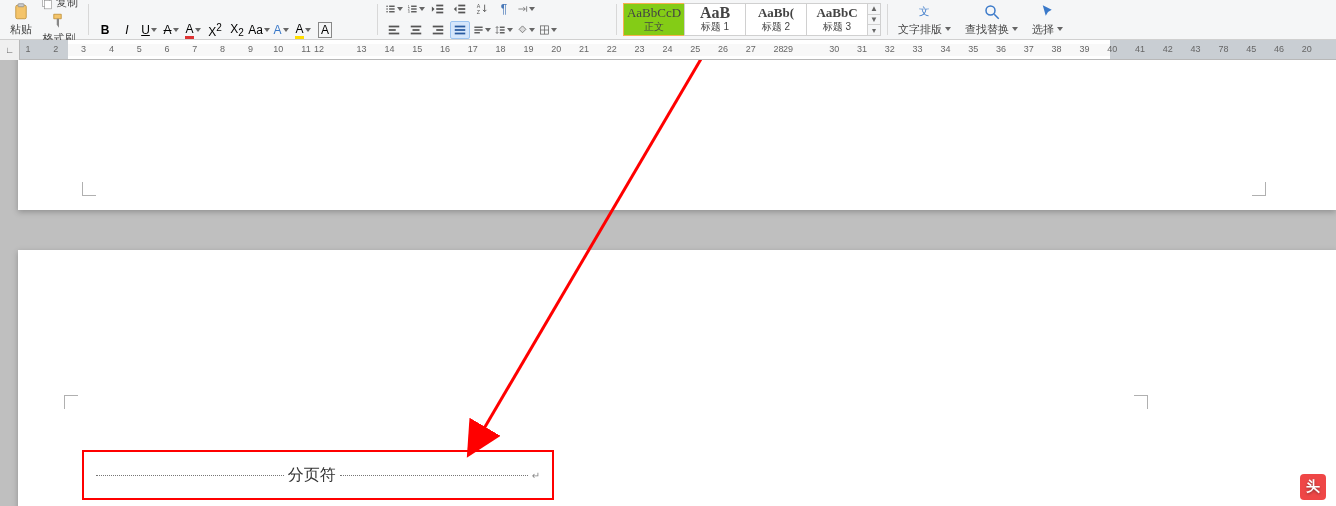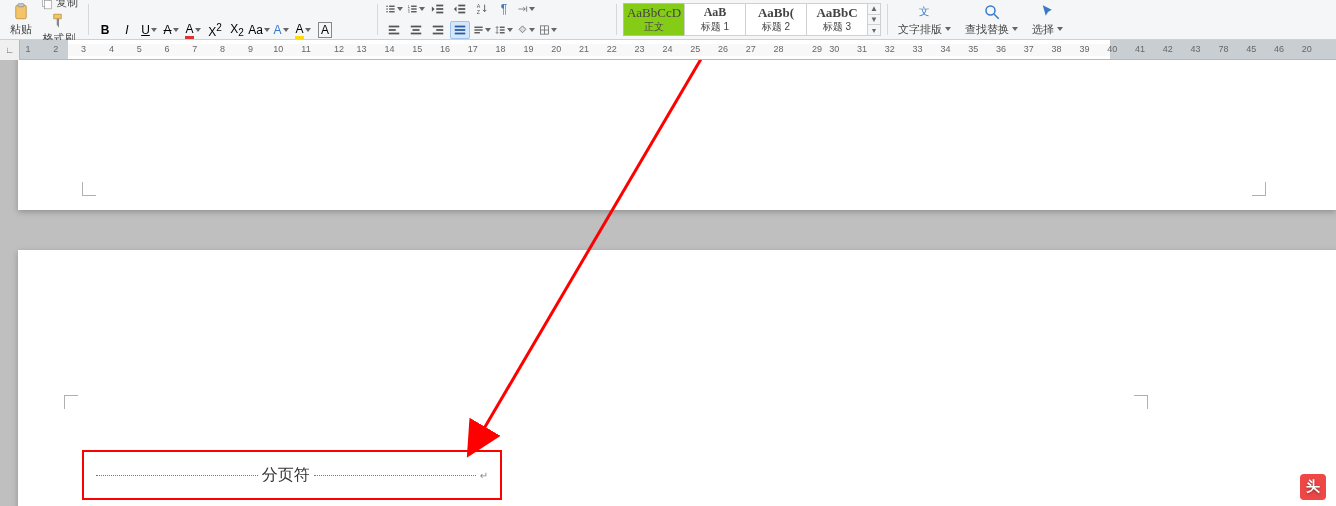--- a/index.html
+++ b/index.html
@@ -42,21 +42,21 @@
 
 .workspace { background:#bfbfbf; height: 446px; position:relative; overflow:hidden;}
 .page { position:absolute; left:18px; right:0; background:#fff; box-shadow: 0 2px 6px rgba(0,0,0,.25);}
 .page.top { top:-100px; height:250px; }
 .page.bottom { top:190px; height:400px; }
 .footer-hint { position:absolute; left:770px; top:115px; border:1px solid #7a7a7a; background:#fff; padding:5px 10px; font-size:12px; color:#333; }
 .margin-corner { position:absolute; width:14px; height:14px; border-color:#b0b0b0; }
 .margin-corner.bl { border-left:1px solid #b0b0b0; border-bottom:1px solid #b0b0b0; left:64px; }
 .margin-corner.br { border-right:1px solid #b0b0b0; border-bottom:1px solid #b0b0b0; right:70px; }
 .page.top .margin-corner { bottom: 14px; }
-.callout-box { position:absolute; left:64px; top:390px; width:420px; height:50px; border:2px solid #f00; display:flex; align-items:center; }
+.callout-box { position:absolute; left:64px; top:390px; width:472px; height:50px; border:2px solid #f00; display:flex; align-items:center; }
 .pagebreak-line { flex:1; height:24px; display:flex; align-items:center; position:relative; margin:0 12px;}
 .pagebreak-line .dash { flex:1; border-bottom:1px dotted #777; }
 .pagebreak-line .lbl { padding:0 4px; font-size:16px; color:#333; font-family: "SimSun", serif;}
 .pagebreak-line .pil { font-size:10px; color:#888; margin-left:4px; }
 
 
 .arrow-svg { position:absolute; pointer-events:none; }
 
 
 .watermark { position:absolute; right:10px; bottom:6px; color:#fff; font-size:30px; font-weight:300; opacity:.9; text-shadow:0 1px 3px rgba(0,0,0,.5); pointer-events:none; display:flex; align-items:center; gap:6px;}
@@ -264,21 +264,21 @@
 
   <div class="ribbon-sep"></div>
 
   <div class="ribbon-group row">
     <div class="styles-gallery">
       <div class="style-tile sel">
         <span class="preview">AaBbCcD</span>
         <span>正文</span>
       </div>
       <div class="style-tile">
-        <span class="preview" style="font-weight:bold;font-size:12px;">AaB</span>
+        <span class="preview" style="font-weight:bold;font-size:16px;">AaB</span>
         <span>标题 1</span>
       </div>
       <div class="style-tile">
         <span class="preview" style="font-weight:bold;">AaBb(</span>
         <span>标题 2</span>
       </div>
       <div class="style-tile">
         <span class="preview" style="font-weight:bold;">AaBbC</span>
         <span>标题 3</span>
       </div>
@@ -333,38 +333,38 @@
       <span class="tick" style="left: 35.8px;">2</span>
       <span class="tick" style="left: 63.6px;">3</span>
       <span class="tick" style="left: 91.4px;">4</span>
       <span class="tick" style="left: 119.2px;">5</span>
       <span class="tick" style="left: 147px;">6</span>
       <span class="tick" style="left: 174.8px;">7</span>
       <span class="tick" style="left: 202.6px;">8</span>
       <span class="tick" style="left: 230.4px;">9</span>
       <span class="tick" style="left: 258.2px;">10</span>
       <span class="tick" style="left: 286px;">11</span>
-      <span class="tick" style="left: 319px;">12</span>
+      <span class="tick" style="left: 299px;">12</span>
       <span class="tick" style="left: 341.6px;">13</span>
       <span class="tick" style="left: 369.4px;">14</span>
       <span class="tick" style="left: 397.2px;">15</span>
       <span class="tick" style="left: 425px;">16</span>
       <span class="tick" style="left: 452.8px;">17</span>
       <span class="tick" style="left: 480.6px;">18</span>
       <span class="tick" style="left: 508.4px;">19</span>
       <span class="tick" style="left: 536.2px;">20</span>
       <span class="tick" style="left: 564px;">21</span>
       <span class="tick" style="left: 591.8px;">22</span>
       <span class="tick" style="left: 619.6px;">23</span>
       <span class="tick" style="left: 647.4px;">24</span>
       <span class="tick" style="left: 675.2px;">25</span>
       <span class="tick" style="left: 703px;">26</span>
       <span class="tick" style="left: 730.8px;">27</span>
       <span class="tick" style="left: 758.6px;">28</span>
-      <span class="tick" style="left: 797px;">29</span>
+      <span class="tick" style="left: 768px;">29</span>
       <span class="tick" style="left: 814.2px;">30</span>
       <span class="tick" style="left: 842px;">31</span>
       <span class="tick" style="left: 869.8px;">32</span>
       <span class="tick" style="left: 897.6px;">33</span>
       <span class="tick" style="left: 925.4px;">34</span>
       <span class="tick" style="left: 953.2px;">35</span>
       <span class="tick" style="left: 981px;">36</span>
       <span class="tick" style="left: 1008.8px;">37</span>
       <span class="tick" style="left: 1036.6px;">38</span>
       <span class="tick" style="left: 1064.4px;">39</span>

